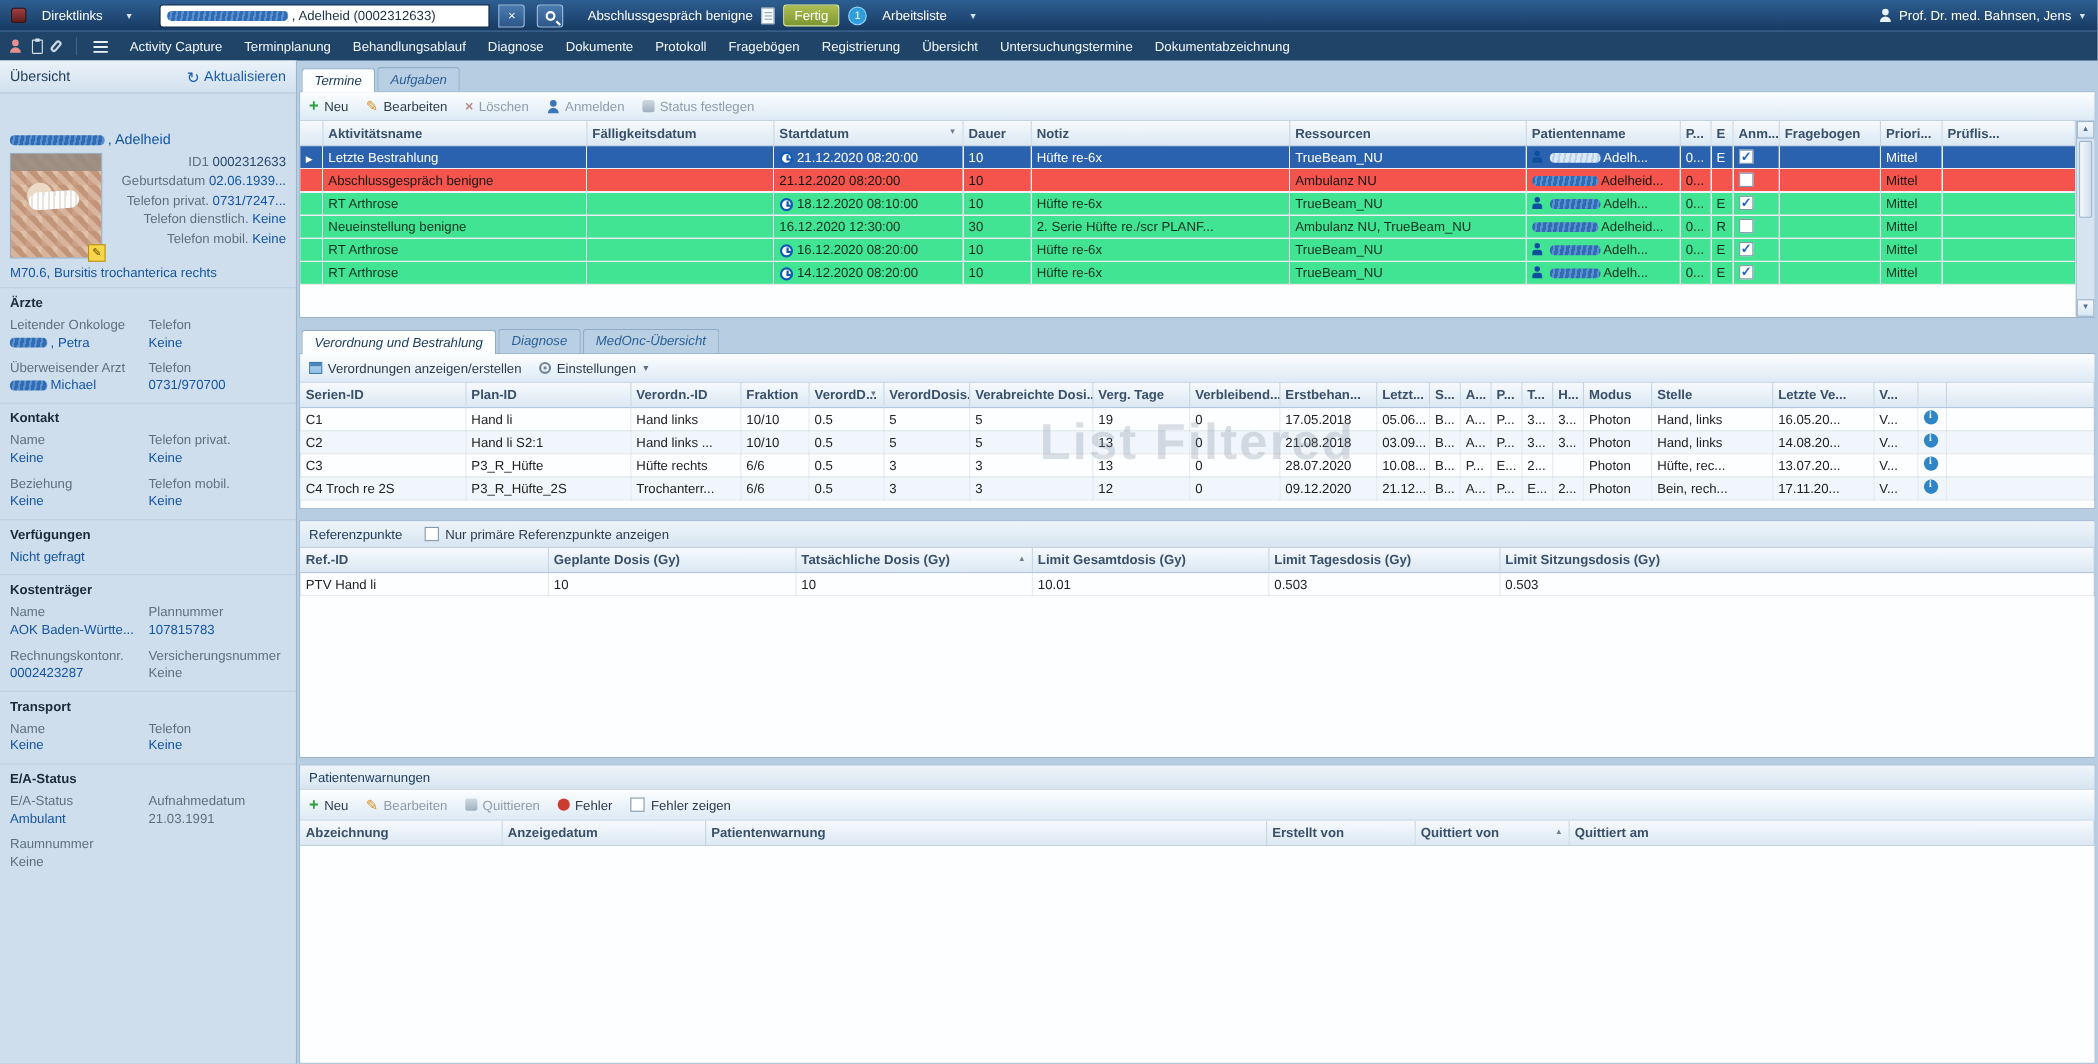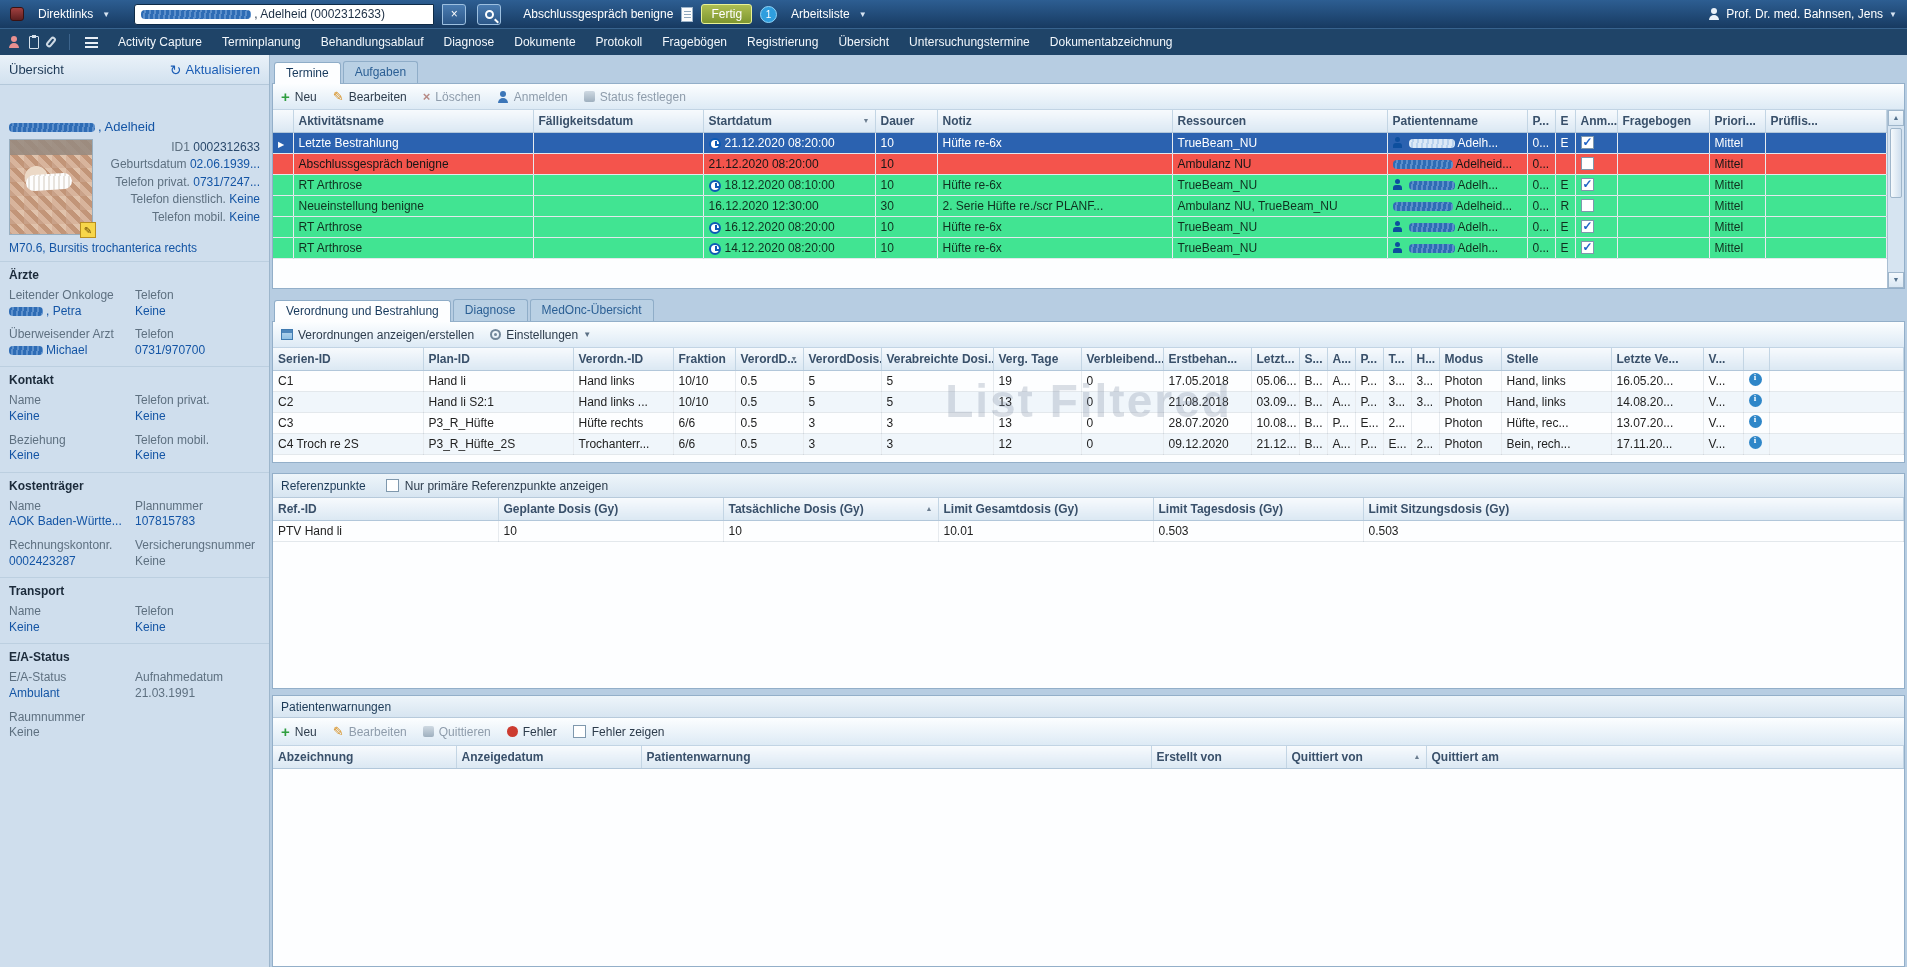--- a/index.html
+++ b/index.html
@@ -3,21 +3,21 @@
 <meta charset="utf-8">
 <style>
   * { margin:0; padding:0; box-sizing:border-box; }
   html,body { width:1907px; height:967px; overflow:hidden;
     font-family:"Liberation Sans",sans-serif; font-size:12px; background:#b7cde2; color:#222; }
 
   
   .topbar { height:28px; background:linear-gradient(#2d5e92,#173a61); display:flex; align-items:center;
     padding:0 10px; gap:8px; color:#fff; }
   .i-app { width:14px; height:14px; border-radius:3px; background:linear-gradient(#a14040,#5e1f1f); border:1px solid #3a1212; }
-  .dd { display:flex; align-items:center; gap:9px; padding:2px 6px; border-radius:3px; }
+  .dd { display:flex; align-items:center; gap:20px; padding:2px 6px; border-radius:3px; }
   .caret { font-size:8px; color:#d7e4f2; }
   .searchbox { display:flex; align-items:center; width:300px; height:21px; background:#fff; border:1px solid #0f2b47;
     border-radius:3px 0 0 3px; padding:0 6px; color:#1d2f44; overflow:hidden; white-space:nowrap; margin-left:10px; }
   .sq-btn { width:24px; height:21px; background:linear-gradient(#4a7cb1,#2c5788); border:1px solid #9dc0e0;
     color:#fff; display:flex; align-items:center; justify-content:center; font-size:12px; }
   .mag { width:9px; height:9px; border:2px solid #fff; border-radius:50%; position:relative; display:inline-block; }
   .mag::after { content:''; position:absolute; width:5px; height:2px; background:#fff; transform:rotate(45deg); left:7px; top:8px; }
   .doc-icon { width:12px; height:15px; background:#fdfdfd; border:1px solid #9db4ca; position:relative; display:inline-block; }
   .doc-icon::after { content:''; position:absolute; left:2px; top:3px; width:7px; height:1px; background:#8ea6bc;
     box-shadow:0 3px 0 #8ea6bc, 0 6px 0 #8ea6bc; }
@@ -77,21 +77,21 @@
   .sb-cell .val.muted { color:#5e7080; }
   .redact { display:inline-block; height:9px; border-radius:4px; vertical-align:-1px; margin-right:3px;
     background:repeating-linear-gradient(100deg,#2e6cb5 0 3px,#5c8fcb 3px 5px); }
   .w34{width:34px}.w46{width:46px}.w60{width:60px}.w86{width:86px}.w110{width:110px}
 
   
   .main { flex:1; padding:0 2px; display:flex; flex-direction:column; }
   .tabstrip { display:flex; align-items:flex-end; gap:2px; height:28px; padding:5px 0 0 2px; }
   .tabstrip.small { height:26px; }
   .tab { padding:3px 11px 4px; background:#b9d0e4; color:#2b5f94; border:1px solid #8fadc8; border-bottom:none;
-    border-radius:3px 3px 0 0; }
+    border-radius:3px 3px 0 0;font-style:italic; }
   .tab.active { background:#fdfeff; color:#17395c; position:relative; top:1px; z-index:2; }
   .panel { background:#fdfeff; border:1px solid #93afc9; position:relative; }
   .toolbar { display:flex; align-items:center; gap:16px; height:26px; padding:0 8px;
     background:linear-gradient(#fcfeff,#ddeaf5); border-bottom:1px solid #c2d4e4; }
   .tbtn { display:flex; align-items:center; gap:5px; color:#2d3c4c; }
   .tbtn.dis { color:#8e9cab; }
   .plus { color:#2f9e3f; font-weight:bold; font-size:15px; line-height:12px; }
   .pen { color:#d78c1a; font-size:13px; line-height:12px; }
   .xx { color:#c0392b; font-weight:bold; font-size:13px; line-height:12px; }
   .xx.dis { color:#b78a85; }
@@ -271,20 +271,28 @@
             <div class="lbl">Beziehung</div>
             <div class="val">Keine</div>
           </div>
       <div class="sb-cell">
             <div class="lbl">Telefon mobil.</div>
             <div class="val">Keine</div>
           </div>
     </div>
   </div>
 
+  <div class="sb-section">
+    <div class="sb-h">Verfügungen</div>
+    <div class="sb-grid">
+      <div class="sb-cell">
+            <div class="val">Nicht gefragt</div>
+          </div>
+    </div>
+  </div>
 
   <div class="sb-section">
     <div class="sb-h">Kostenträger</div>
     <div class="sb-grid">
       <div class="sb-cell">
             <div class="lbl">Name</div>
             <div class="val">AOK Baden-Württe...</div>
           </div>
       <div class="sb-cell">
             <div class="lbl">Plannummer</div>

